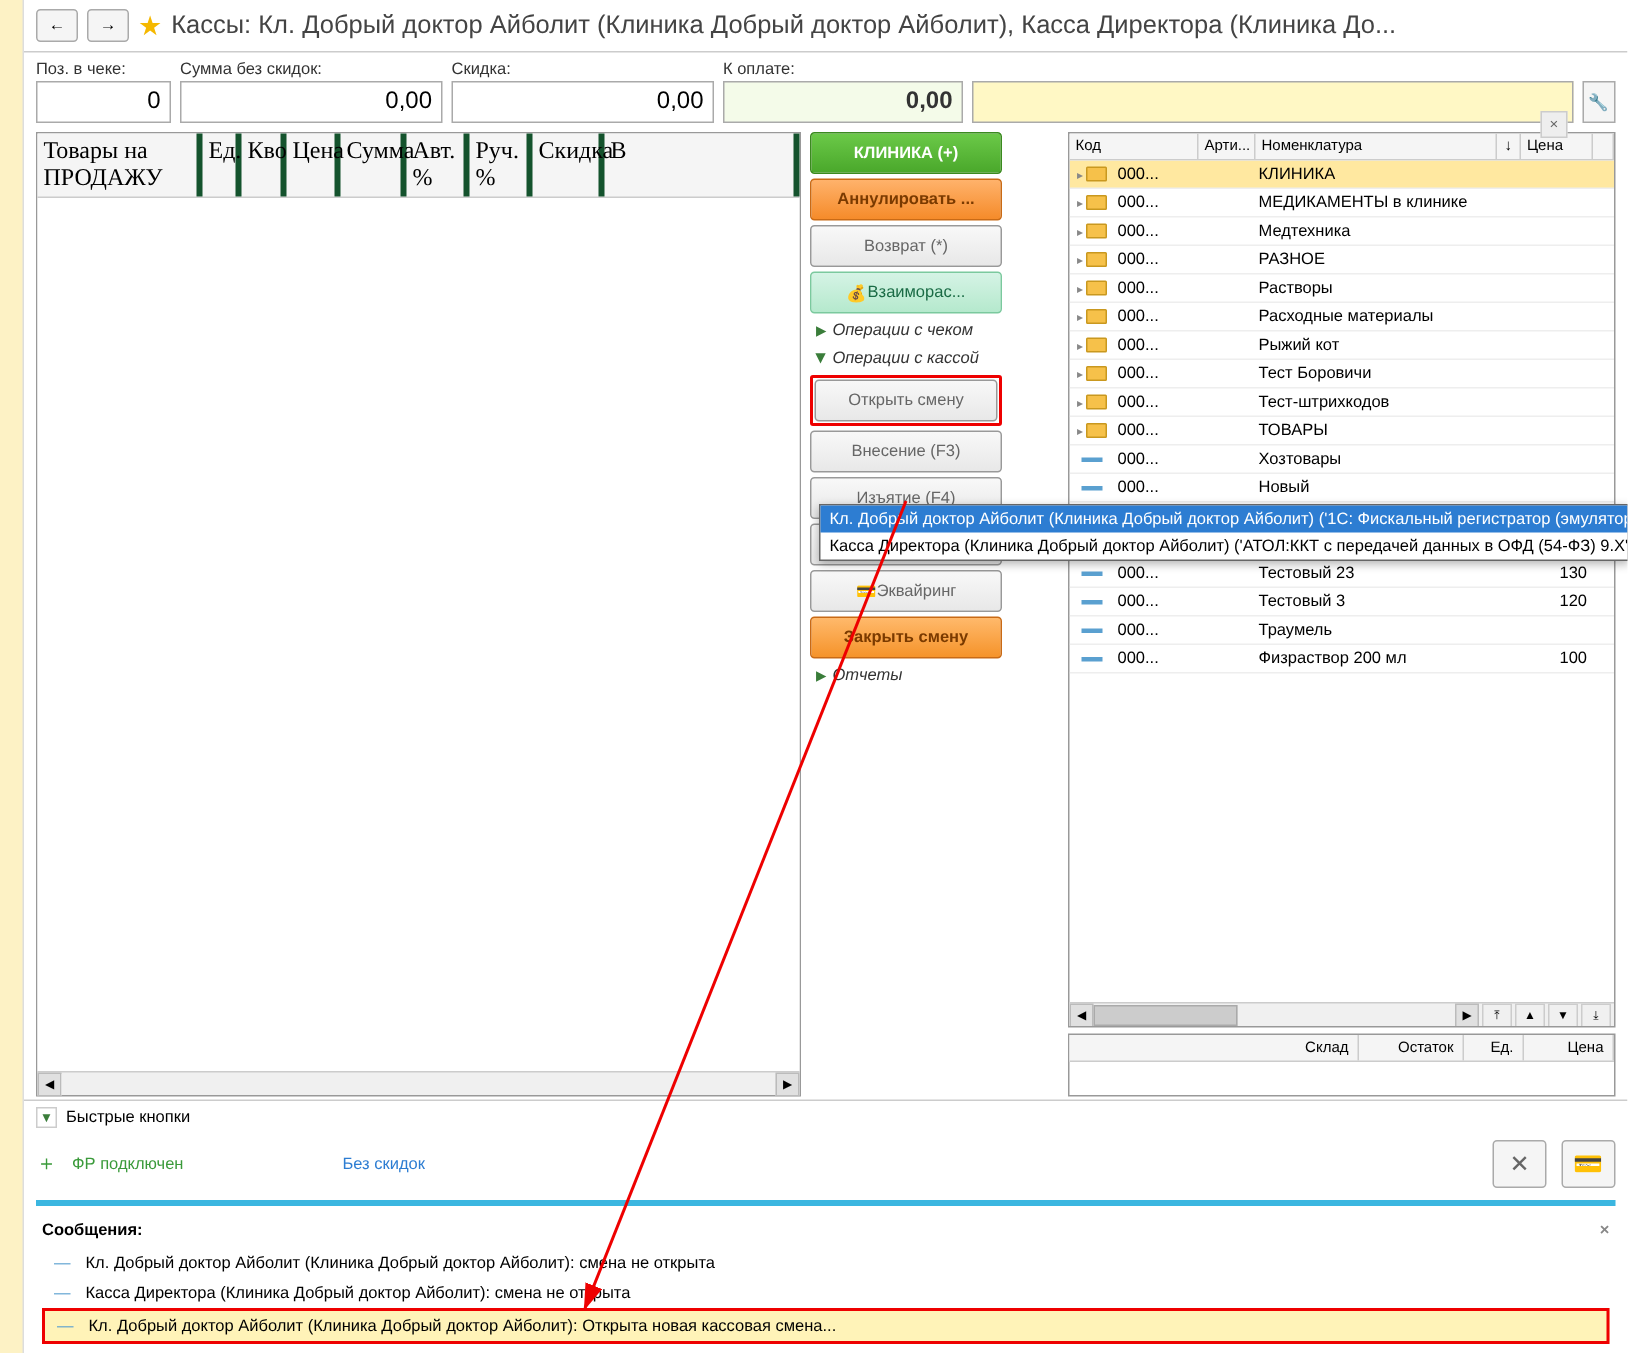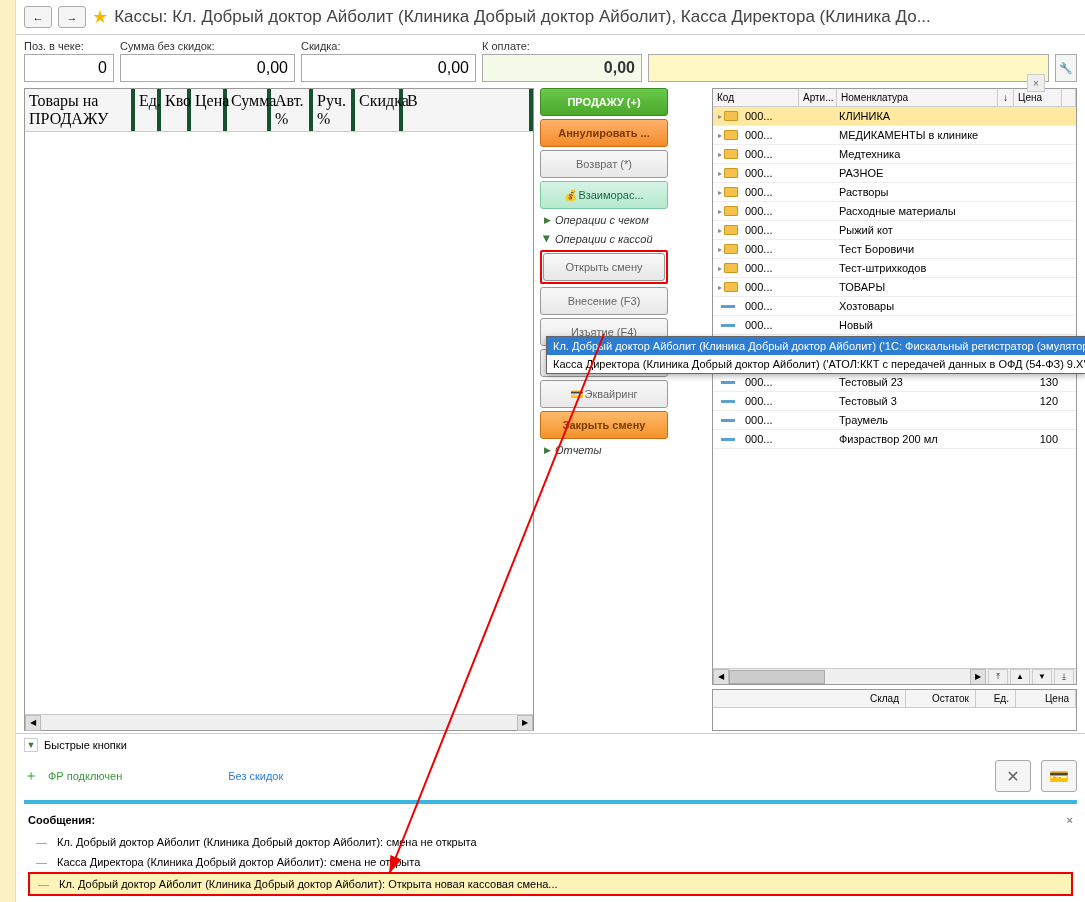--- a/index.html
+++ b/index.html
@@ -151,21 +151,21 @@
       <div class="prod-body"></div>
       <div class="hscroll">
         <div class="hs-arrow">◀</div>
         <div class="hs-track"></div>
         <div class="hs-arrow">▶</div>
       </div>
     </div>
   </div>
 
   <div class="center-panel">
-    <div class="action-btn pay">ПРОДАЖУ (+)</div>
+    <div class="action-btn pay">КЛИНИКА (+)</div>
     <div class="action-btn cancel">Аннулировать ...</div>
     <div class="action-btn gray">Возврат (*)</div>
     <div class="action-btn teal">
       <span class="icon-ovl">💰</span>
       <span>Взаиморас...</span>
     </div>
     <div class="exp-row">
       <span class="arrow">▶</span>
       <span class="exp-link">Операции с чеком</span>
     </div>

